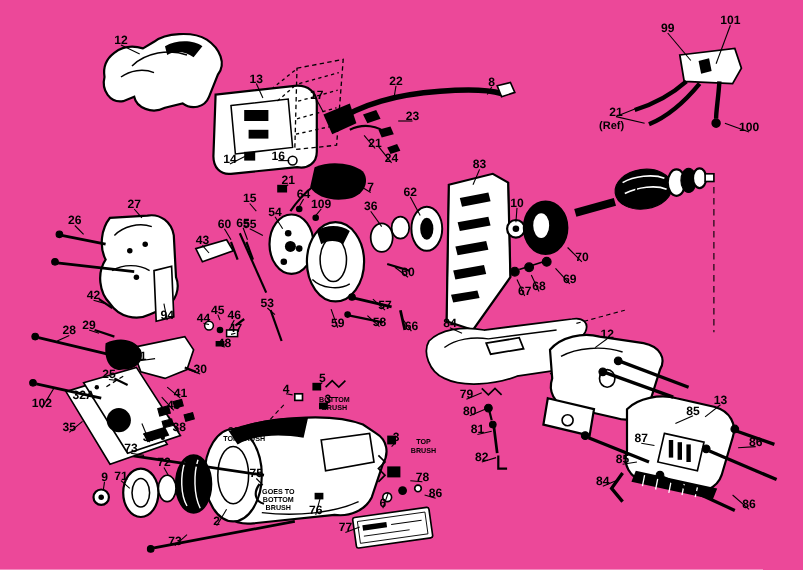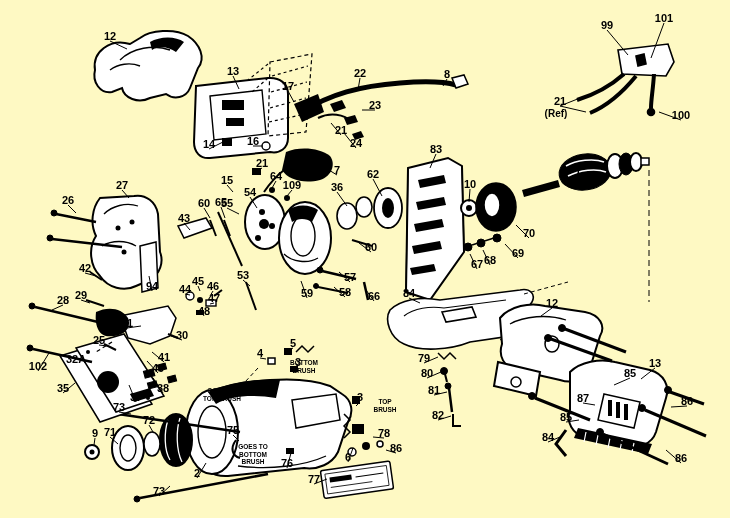--- a/index.html
+++ b/index.html
@@ -1,16 +1,16 @@
 <!DOCTYPE html>
 <html><head>
 <meta charset="utf-8">
 <style>
   html,body{margin:0;padding:0;background:#fff;}
-  .canvas{position:relative;width:730px;height:518px;background:#fef9c3;overflow:hidden;
+  .canvas{position:relative;width:730px;height:518px;background:#ec4899;overflow:hidden;
           font-family:"Liberation Sans",sans-serif;}
   svg{position:absolute;left:0;top:0;}
   #callout-layer text{font-family:"Liberation Sans",sans-serif;font-weight:bold;
                       font-size:11px;fill:#000;text-anchor:middle;}
   #callout-layer text.note{font-size:6.5px;letter-spacing:0;}
   #callout-layer line{stroke:#000;stroke-width:1;}
 </style>
 </head>
 <body>
 

